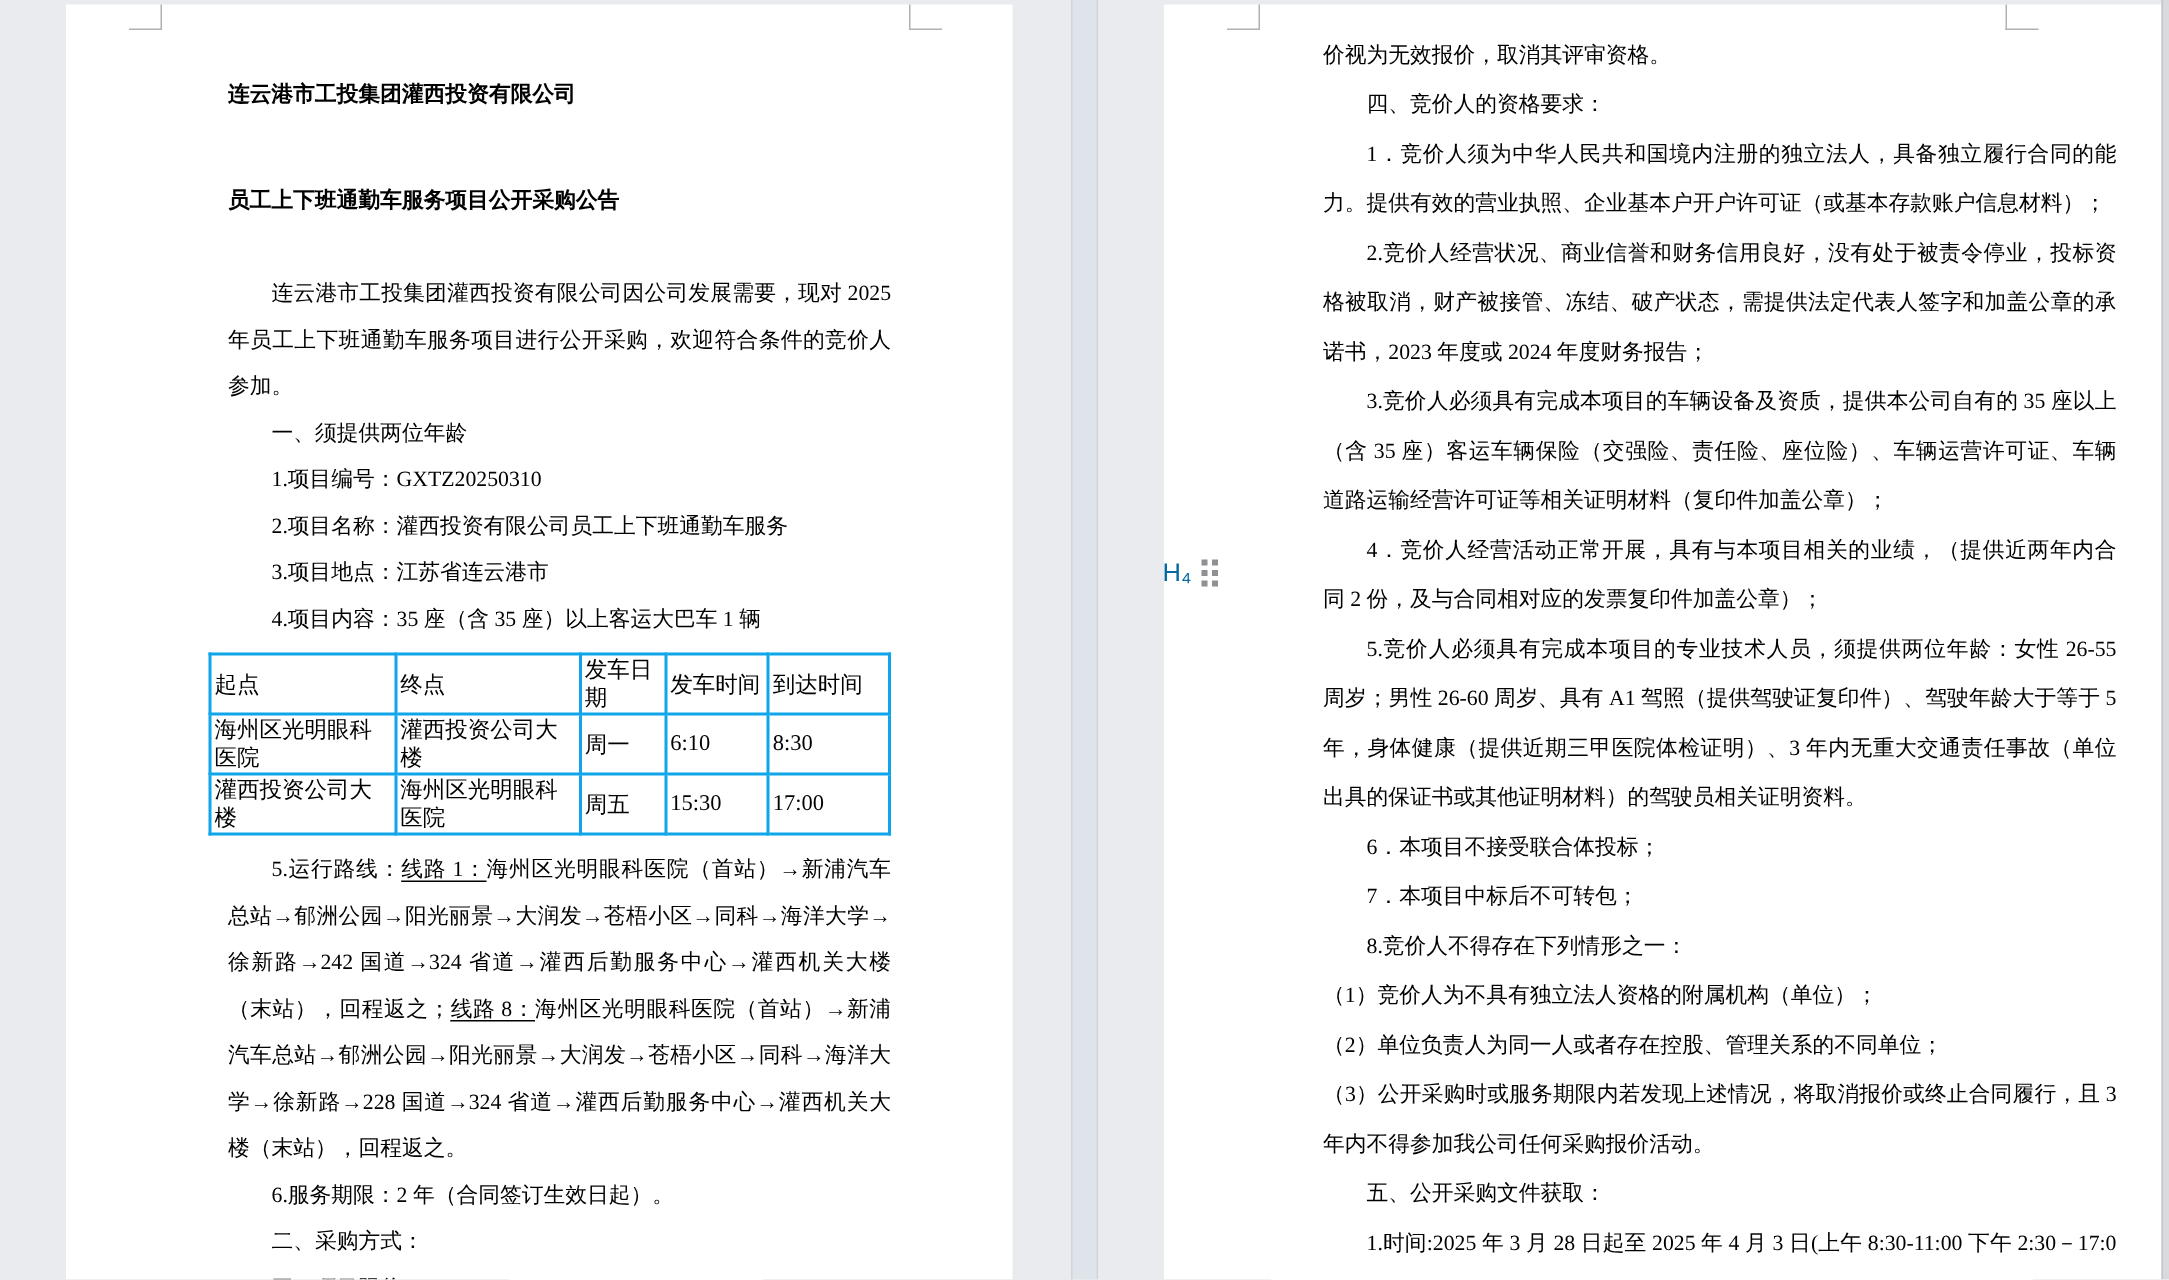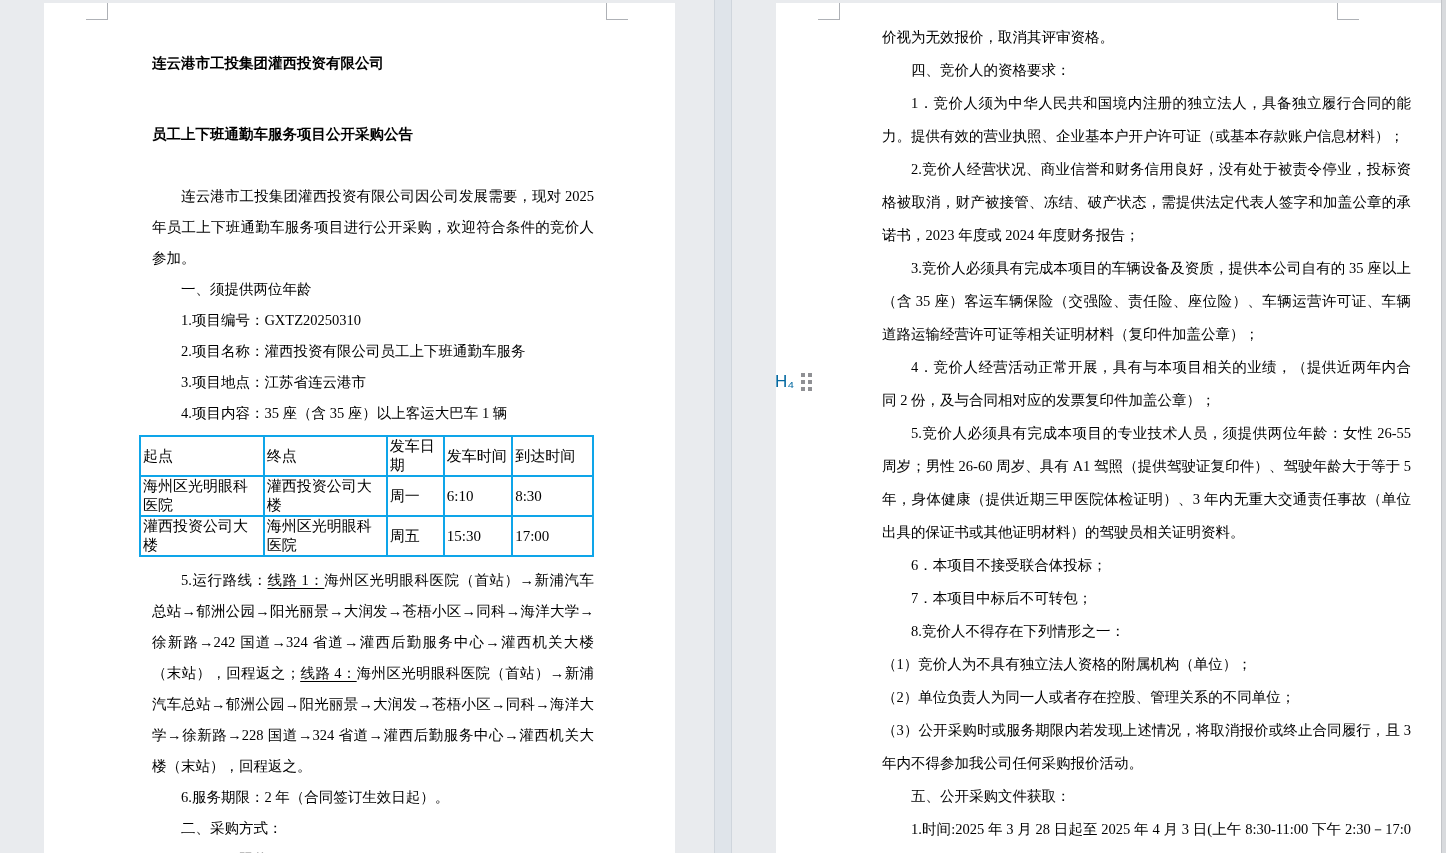--- a/index.html
+++ b/index.html
@@ -102,21 +102,21 @@
       <tr class="bd">
         <td>灌西投资公司大楼</td>
         <td>海州区光明眼科医院</td>
         <td>周五</td>
         <td>15:30</td>
         <td>17:00</td>
       </tr>
     </tbody>
       </table>
 
-    <p class="ind"><span>5.运行路线：</span><span class="u">线路 1：</span><span>海州区光明眼科医院（首站）→新浦汽车总站→郁洲公园→阳光丽景→大润发→苍梧小区→同科→海洋大学→徐新路→242 国道→324 省道→灌西后勤服务中心→灌西机关大楼（末站），回程返之；</span><span class="u">线路 4：</span><span>海州区光明眼科医院（首站）→新浦汽车总站→郁洲公园→阳光丽景→大润发→苍梧小区→同科→海洋大学→徐新路→228 国道→324 省道→灌西后勤服务中心→灌西机关大楼（末站），回程返之。</span></p>
+    <p class="ind"><span>5.运行路线：</span><span class="u">线路 1：</span><span>海州区光明眼科医院（首站）→新浦汽车总站→郁洲公园→阳光丽景→大润发→苍梧小区→同科→海洋大学→徐新路→242 国道→324 省道→灌西后勤服务中心→灌西机关大楼（末站），回程返之；</span><span class="u">线路 8：</span><span>海州区光明眼科医院（首站）→新浦汽车总站→郁洲公园→阳光丽景→大润发→苍梧小区→同科→海洋大学→徐新路→228 国道→324 省道→灌西后勤服务中心→灌西机关大楼（末站），回程返之。</span></p>
 
     <p class="ind">6.服务期限：2 年（合同签订生效日起）。</p>
     <p class="ind">二、采购方式：</p>
     <p class="ind">三、项目限价：</p>
     <p class="ind">本项目最高限价：750 元/次（含税价，车辆运行一个来回为一次），合同期内通勤约 210 次，总费用约为：15.75 万元（以实际运行次数计算）。如竞价人的报价高于本项目最高限</p>
   </div>
 
   <div class="page right">
     <p>价视为无效报价，取消其评审资格。</p>
     <p class="ind">四、竞价人的资格要求：</p>

